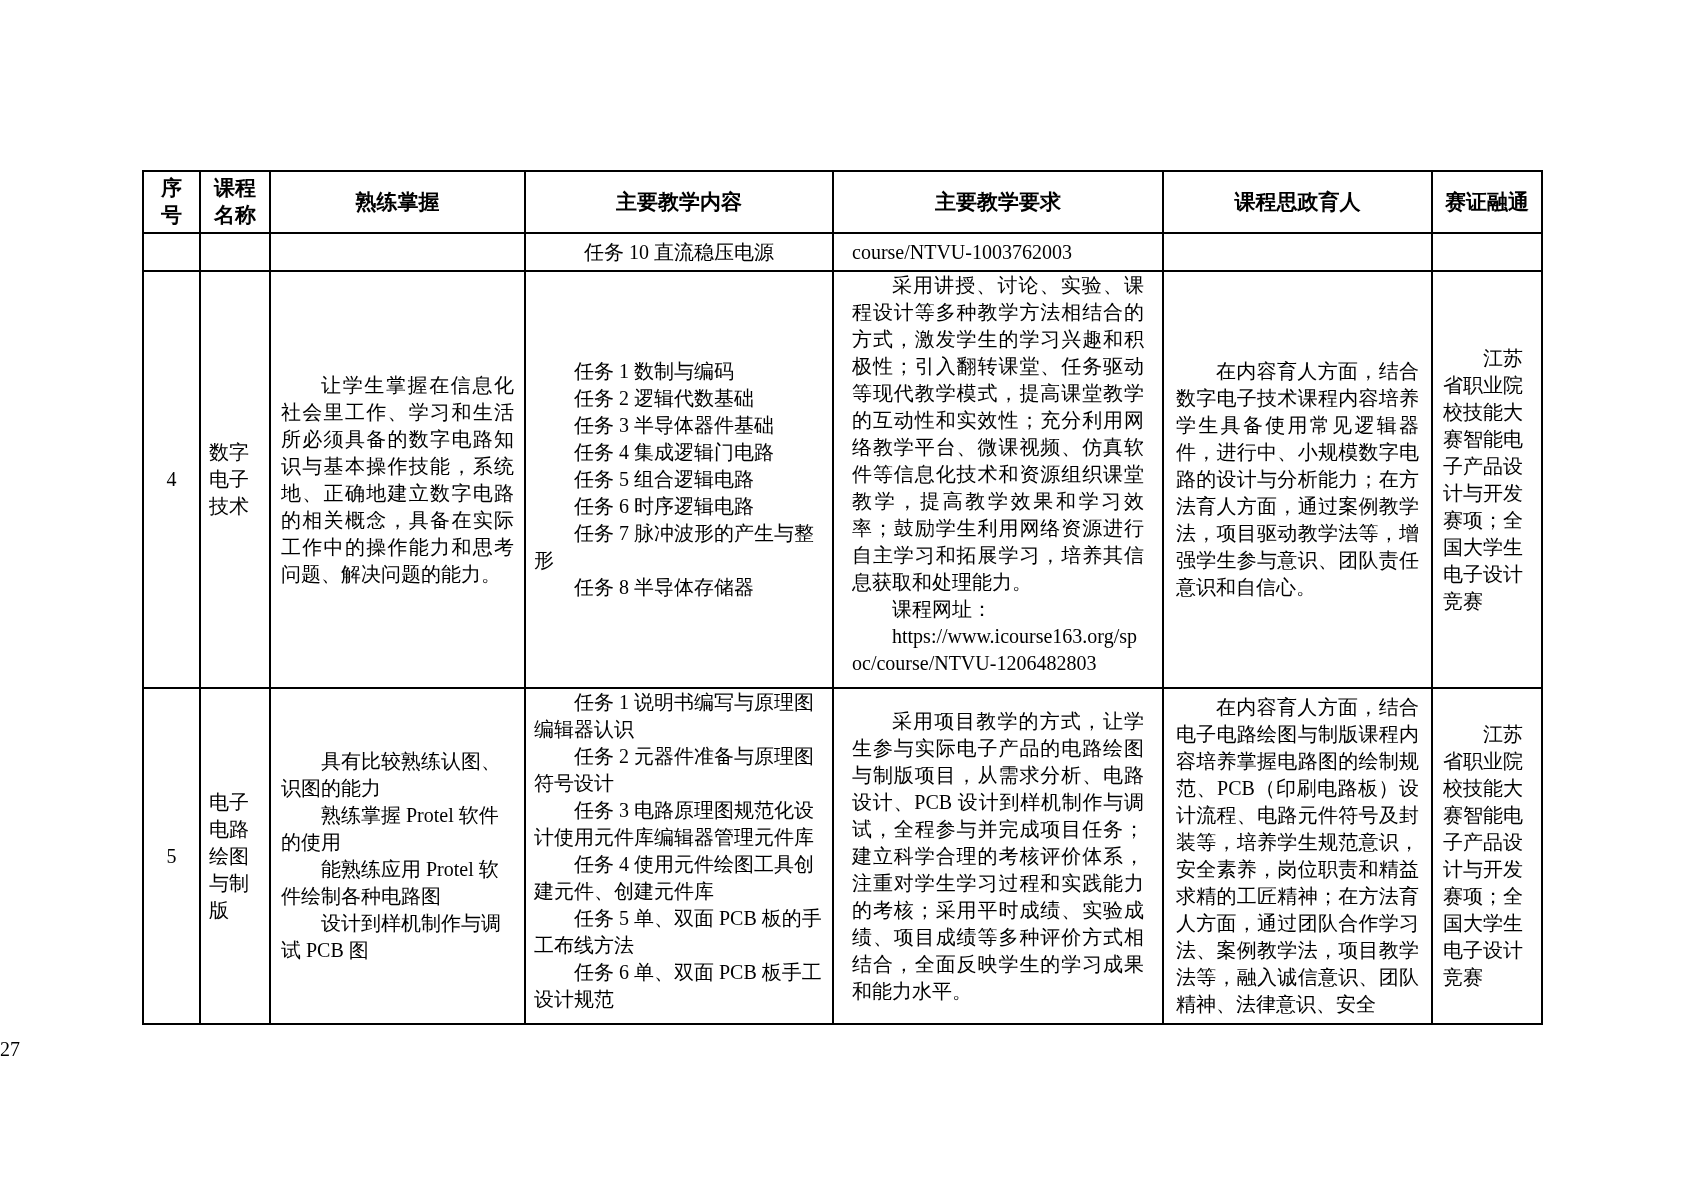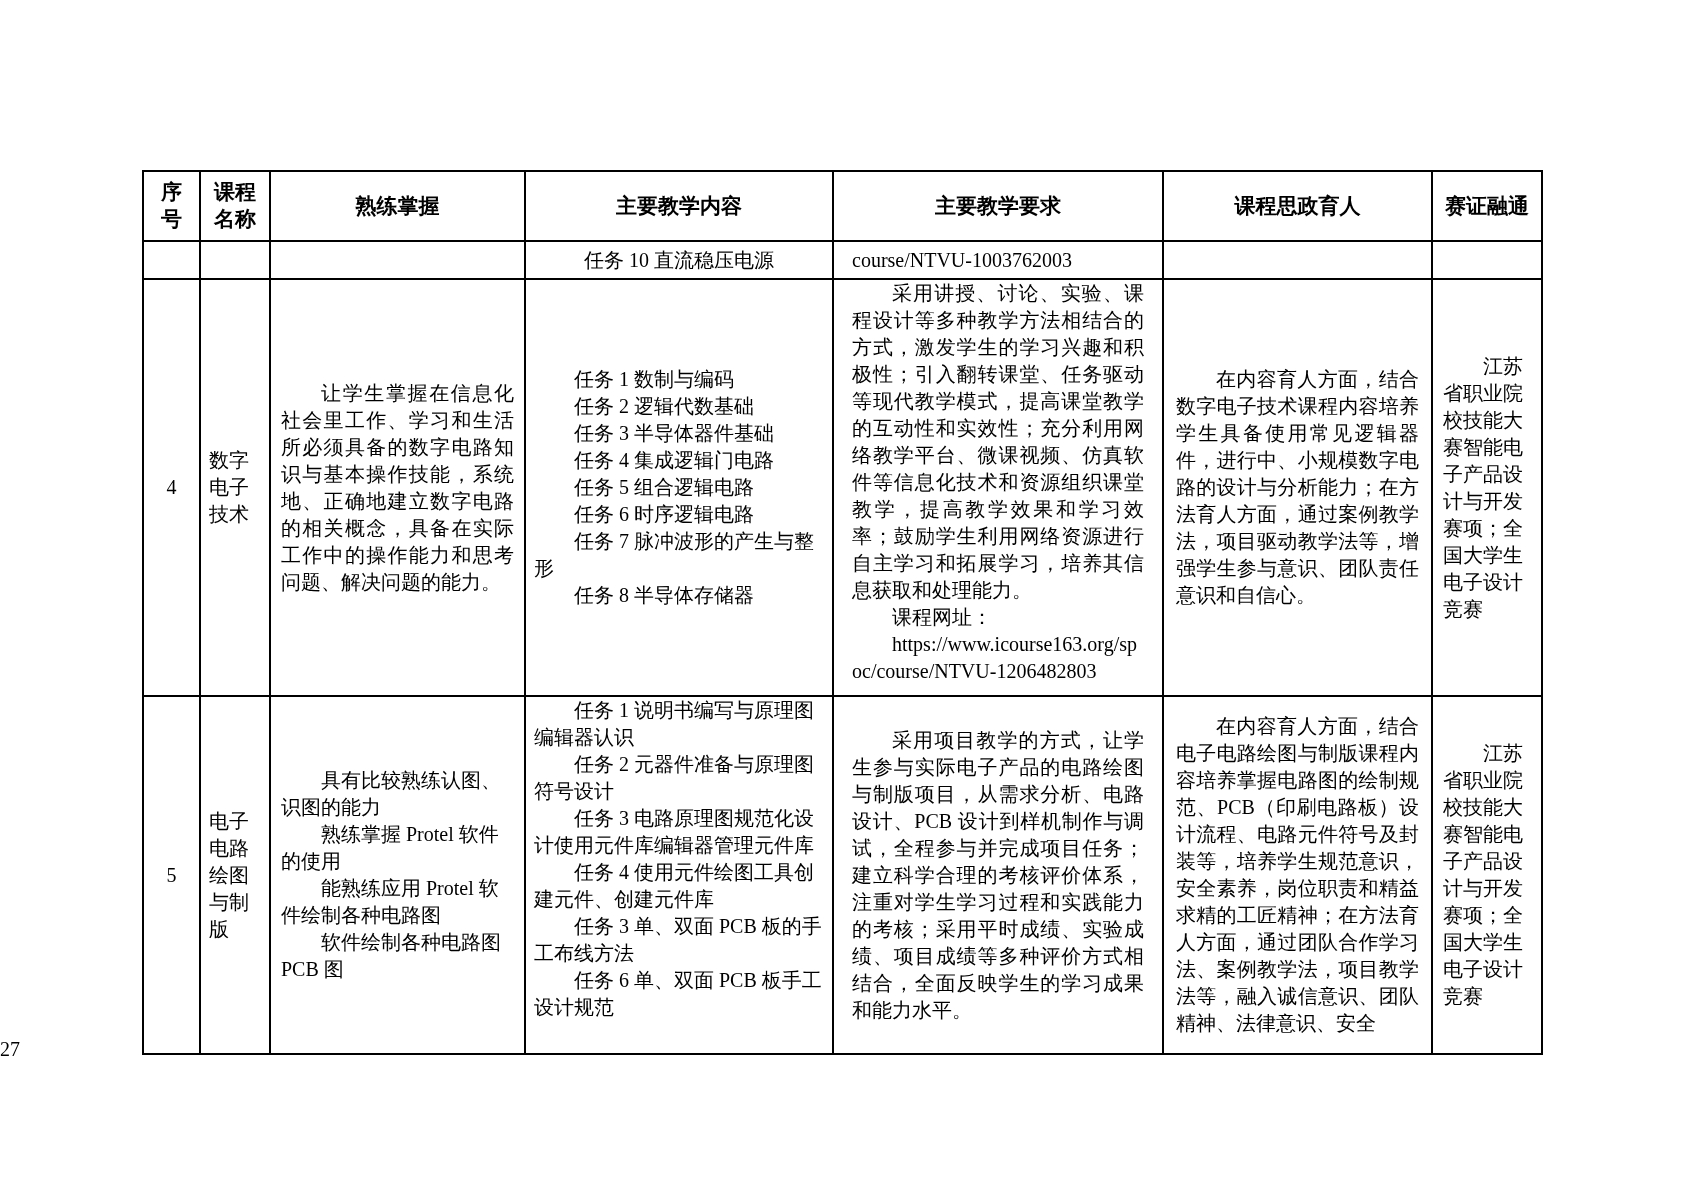--- a/index.html
+++ b/index.html
@@ -20,31 +20,31 @@
     font-size: 21px; line-height: 27px; font-weight: bold;
     text-align: center; padding: 0 8px;
   }
   td { font-size: 20px; line-height: 27px; }
   p { margin: 0; }
   .ind  { text-indent: 2em; }
   .just { text-align: justify; }
   .vtop { vertical-align: top; }
   .center { text-align: center; }
   .url  { word-break: break-all; }
-  tr.h     { height: 70px; }
+  tr.h     { height: 62px; }
   tr.carry { height: 38px; }
   tr.carry td { line-height: 24px; }
   tr.r4    { height: 417px; }
   tr.r5    { height: 325px; }
   .c-num  { text-align: center; }
   .c-name { padding: 16px 8px; }
   .c-obj  { padding: 0 10px; }
   .c-cont { padding: 0 8px; }
   .c-req  { padding: 0 18px; }
-  .c-ideo { padding: 16px 12px; margin-top: 20px; }
+  .c-ideo { padding: 5px 12px; margin-top: 20px; }
   .c-comp { padding: 0 10px; }
   .folio {
     position: absolute; top: 1038px; left: 0; width: 100%;
     text-align: left; font-size: 20px;
   }
 </style>
 </head>
 <body>
 
 <div>
@@ -114,28 +114,28 @@
 
     <tr class="r5">
       <td class="c-num">5</td>
       <td class="c-name">
         <p>电子电路绘图与制版</p>
       </td>
       <td class="c-obj">
         <p class="ind">具有比较熟练认图、识图的能力</p>
         <p class="ind">熟练掌握 Protel 软件的使用</p>
         <p class="ind">能熟练应用 Protel 软件绘制各种电路图</p>
-        <p class="ind">软件绘制各种电路图 PCB 图</p>
+        <p class="ind">设计到样机制作与调试 PCB 图</p>
       </td>
       <td class="c-cont vtop">
         <p class="ind">任务 1 说明书编写与原理图编辑器认识</p>
         <p class="ind">任务 2 元器件准备与原理图符号设计</p>
         <p class="ind">任务 3 电路原理图规范化设计使用元件库编辑器管理元件库</p>
         <p class="ind">任务 4 使用元件绘图工具创建元件、创建元件库</p>
-        <p class="ind">任务 3 单、双面 PCB 板的手工布线方法</p>
+        <p class="ind">任务 5 单、双面 PCB 板的手工布线方法</p>
         <p class="ind">任务 6 单、双面 PCB 板手工设计规范</p>
       </td>
       <td class="c-req">
         <p class="ind just">采用项目教学的方式，让学生参与实际电子产品的电路绘图与制版项目，从需求分析、电路设计、PCB 设计到样机制作与调试，全程参与并完成项目任务；建立科学合理的考核评价体系，注重对学生学习过程和实践能力的考核；采用平时成绩、实验成绩、项目成绩等多种评价方式相结合，全面反映学生的学习成果和能力水平。</p>
       </td>
       <td class="c-ideo vtop">
         <p class="ind just">在内容育人方面，结合电子电路绘图与制版课程内容培养掌握电路图的绘制规范、PCB（印刷电路板）设计流程、电路元件符号及封装等，培养学生规范意识，安全素养，岗位职责和精益求精的工匠精神；在方法育人方面，通过团队合作学习法、案例教学法，项目教学法等，融入诚信意识、团队精神、法律意识、安全</p>
       </td>
       <td class="c-comp">
         <p class="ind">江苏省职业院校技能大赛智能电子产品设计与开发赛项；全国大学生电子设计竞赛</p>

